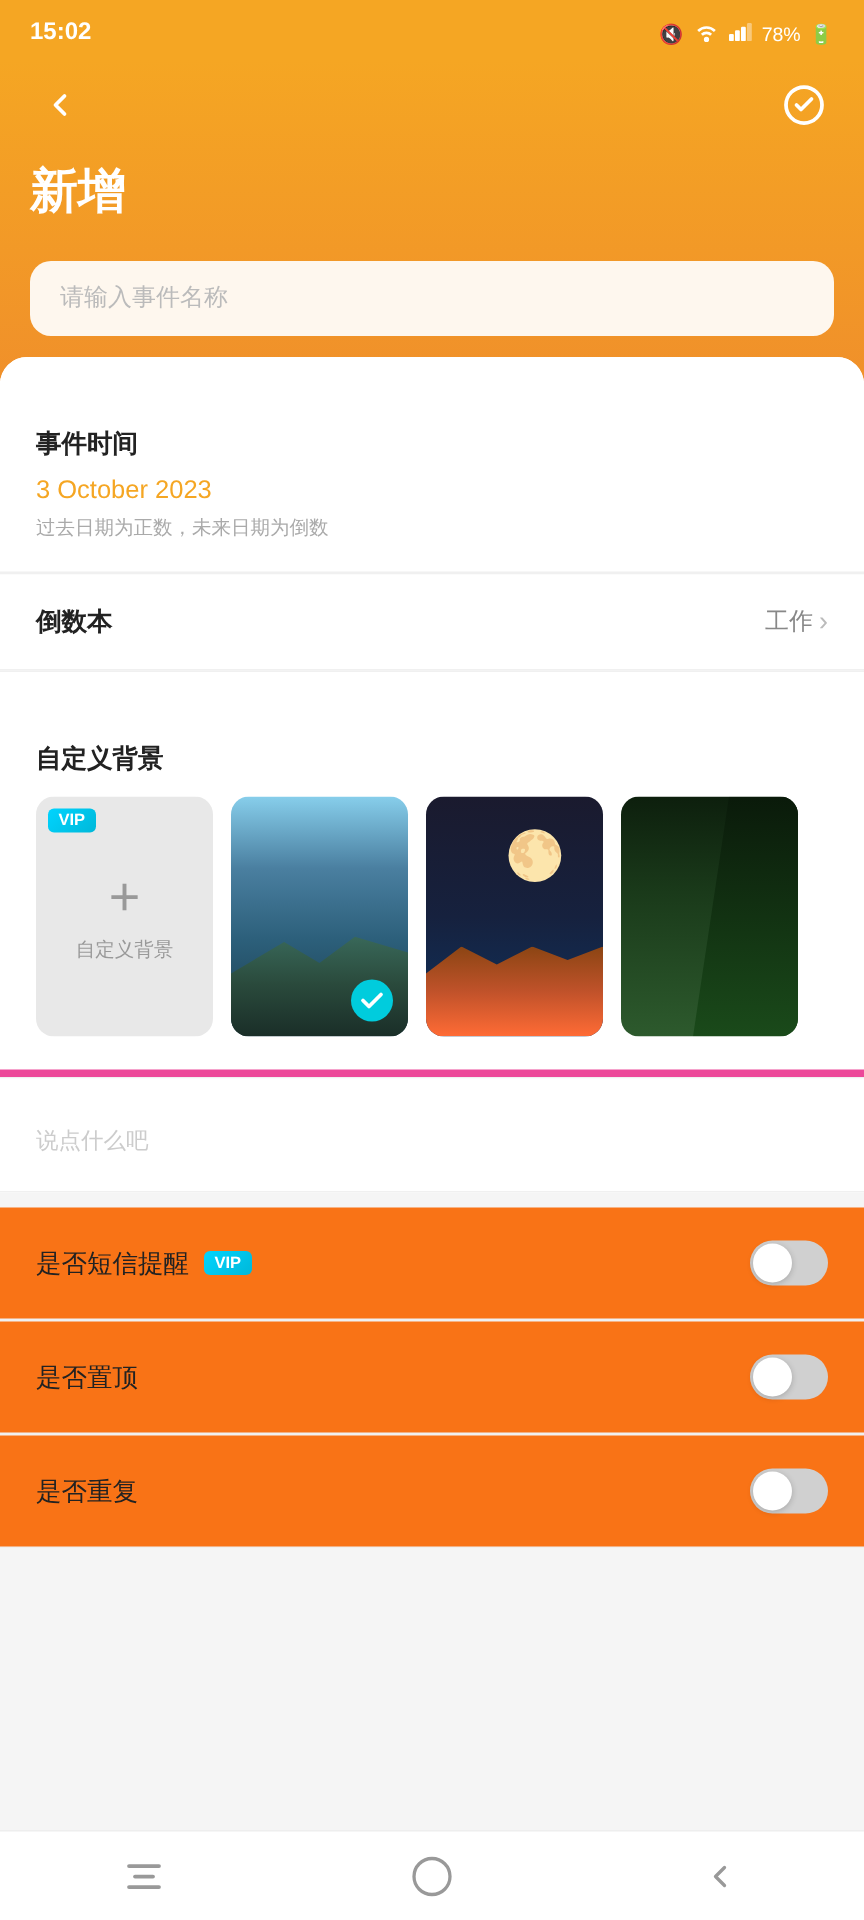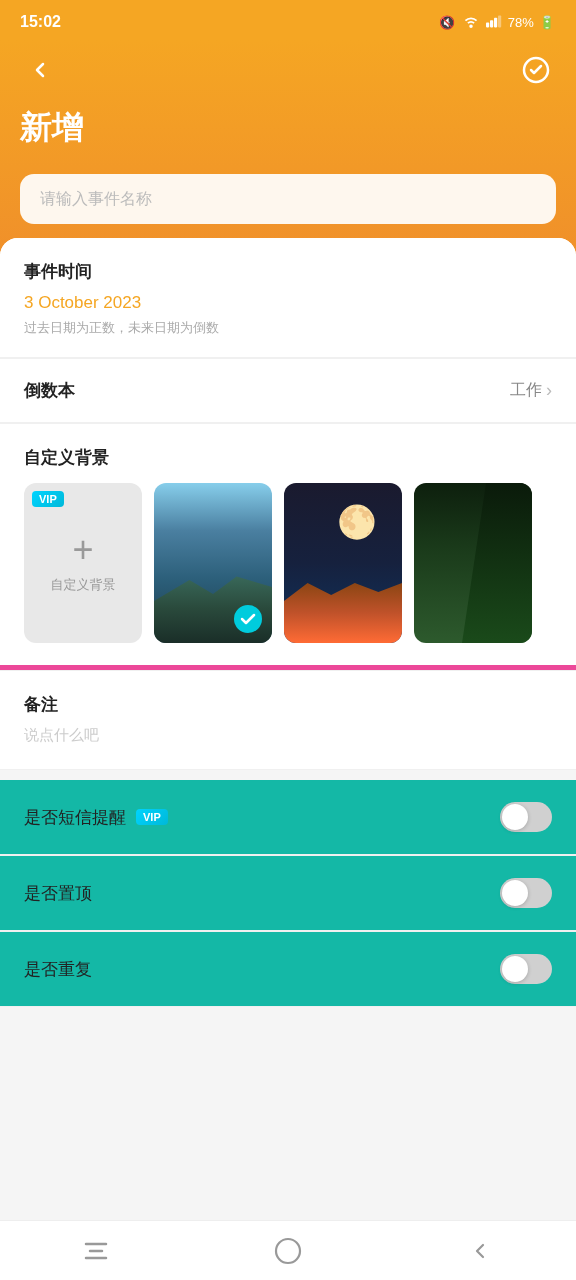--- a/index.html
+++ b/index.html
@@ -93,20 +93,21 @@
     .card-event-time {
       background: #fff;
       padding: 22px 24px 20px;
       border-bottom: 1px solid #f0f0f0;
     }
     .card-label {
       font-size: 17px;
       font-weight: 600;
       color: #222;
       margin-bottom: 10px;
+      margin-top: 24px;
     }
     .date-value {
       font-size: 17px;
       color: #f5a623;
       font-weight: 500;
       margin-bottom: 6px;
       cursor: pointer;
     }
     .date-hint {
       font-size: 13px;
@@ -267,21 +268,21 @@
     }
     .notes-placeholder {
       font-size: 15px;
       color: #ccc;
       margin-top: 10px;
       cursor: text;
     }
 
     
     .card-toggle {
-      background: #14b8a6;
+      background: #f97316;
       padding: 22px 24px;
       display: flex;
       align-items: center;
       justify-content: space-between;
       border-bottom: 1px solid #f0f0f0;
     }
     .toggle-left {
       display: flex;
       align-items: center;
       gap: 10px;
@@ -449,21 +450,20 @@
 
       <div class="bg-thumb img-forest">
       </div>
 
     </div>
   </div>
 
   <div class="separator"></div>
 
   <div class="card-notes">
-    <div class="card-label">备注</div>
     <div class="notes-placeholder">说点什么吧</div>
   </div>
 
 </div>
 
 <div class="gap-block"></div>
 
 <div>
 
   <div class="card-toggle">

